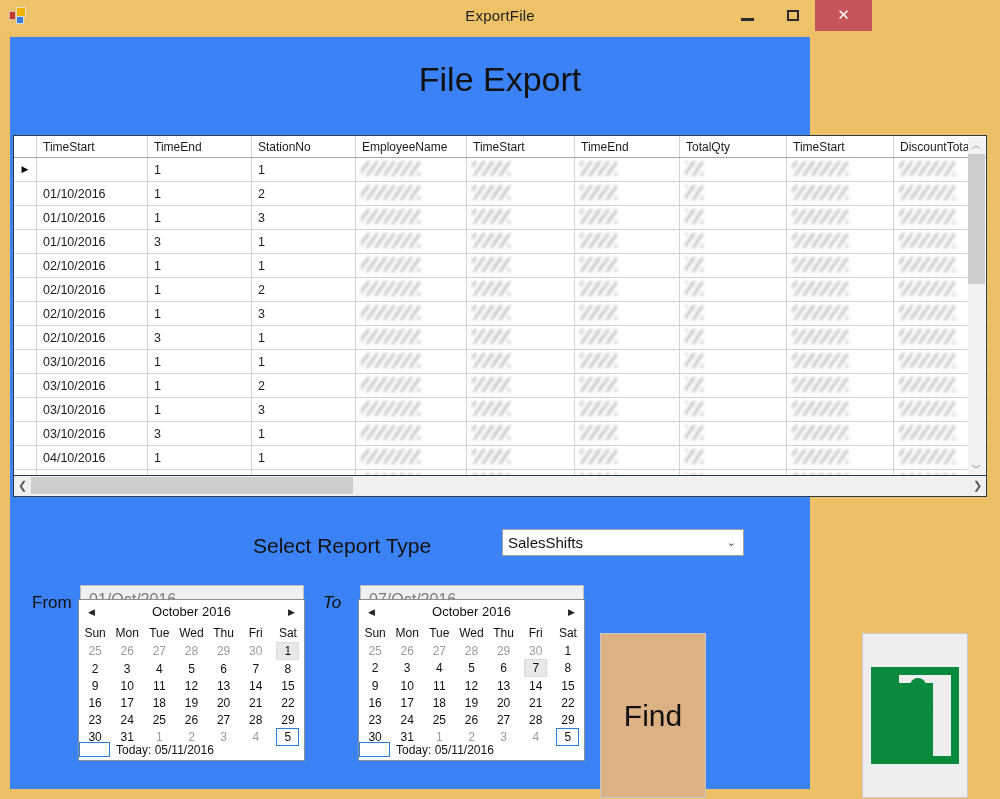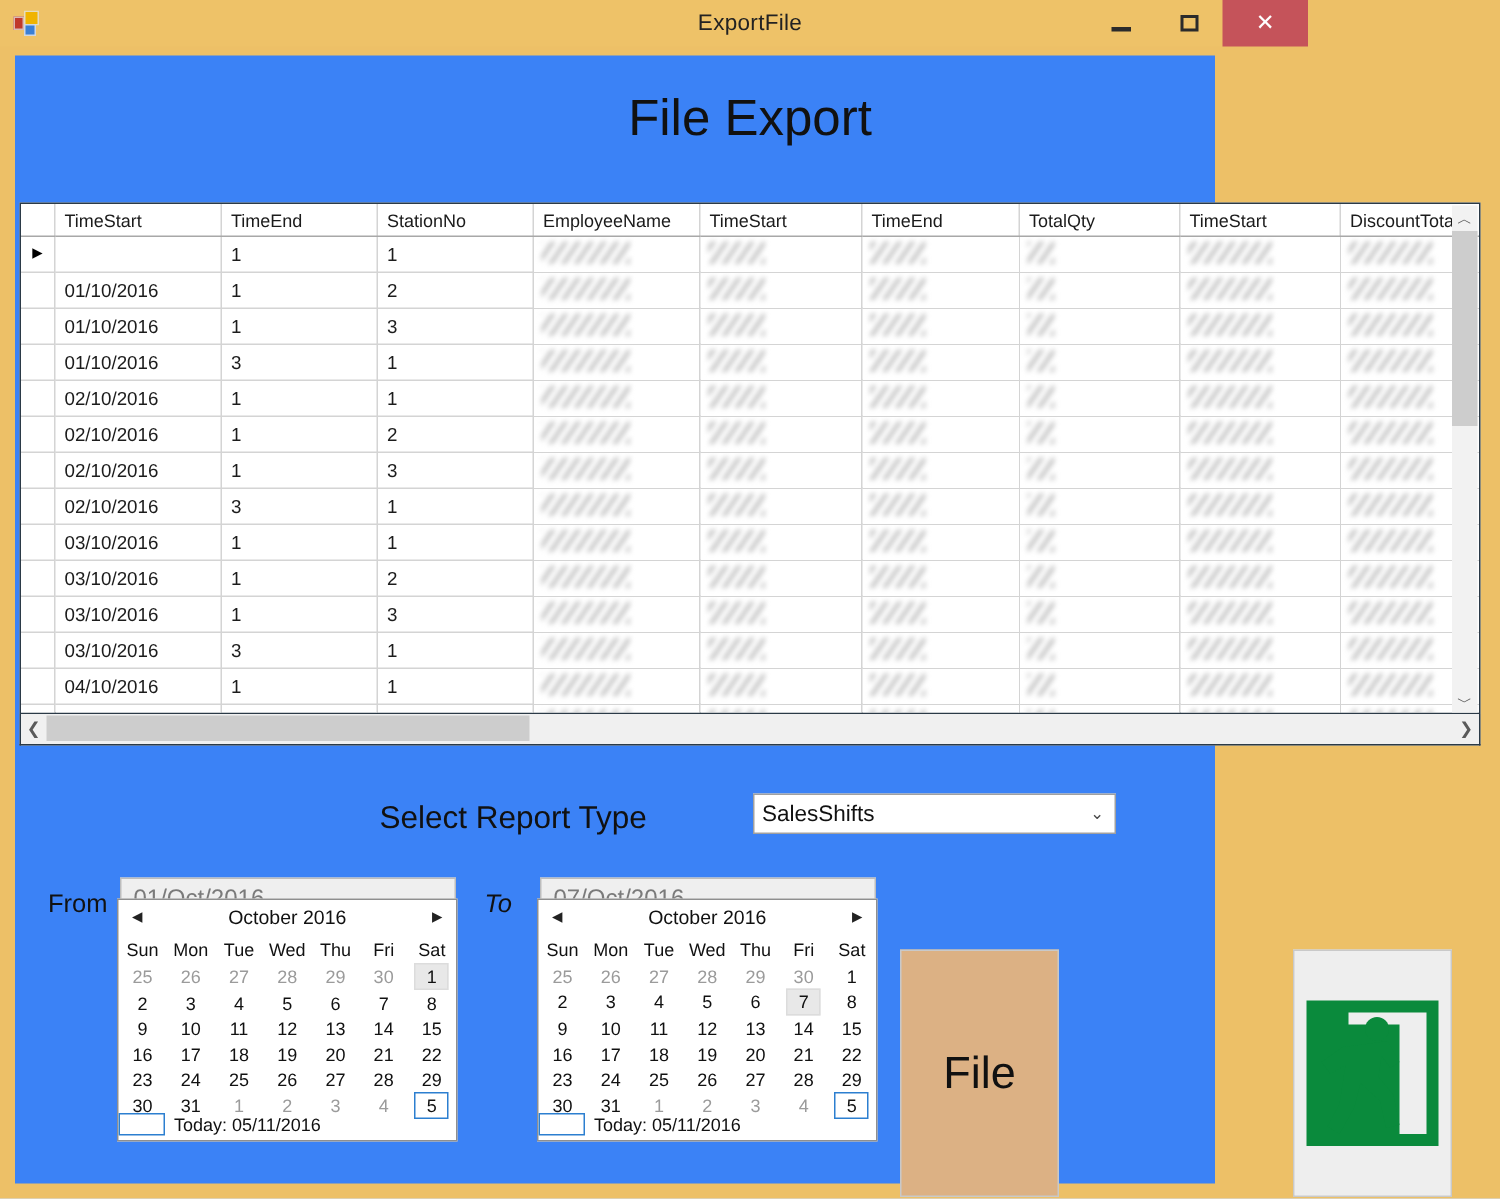--- a/index.html
+++ b/index.html
@@ -852,21 +852,21 @@
               <td class="today"><span class="daybox">5</span></td>
             </tr>
           </tbody>
       </table>
       <div class="cal-foot">
         <span class="swatch"></span>
         <span>Today: 05/11/2016</span>
       </div>
     </div>
 
-    <div class="btn btn-find">File</div>
+    <div class="btn btn-find">Find</div>
     <div class="btn btn-exit">
       <svg class="exit-svg" width="104" height="163" viewBox="0 0 104 163">
         <rect x="0" y="0" width="104" height="163" fill="#eeeeee"></rect>
         <rect x="8" y="33" width="88" height="97" fill="#0a8a3c"></rect>
 
         <path d="M36 41 H88 V122 H70 V49 H36 Z" fill="#eeeeee"></path>
 
         <circle cx="55" cy="52" r="8" fill="#0a8a3c"></circle>
         <path d="M48 62 L62 60 L70 74 L64 78 L58 70 L56 84 L66 96 L70 116 L61 118 L57 100 L44 88
                  L40 104 L30 122 L22 117 L30 102 L34 76 L24 82 L18 74 L32 64 Z" fill="#0a8a3c"></path>

